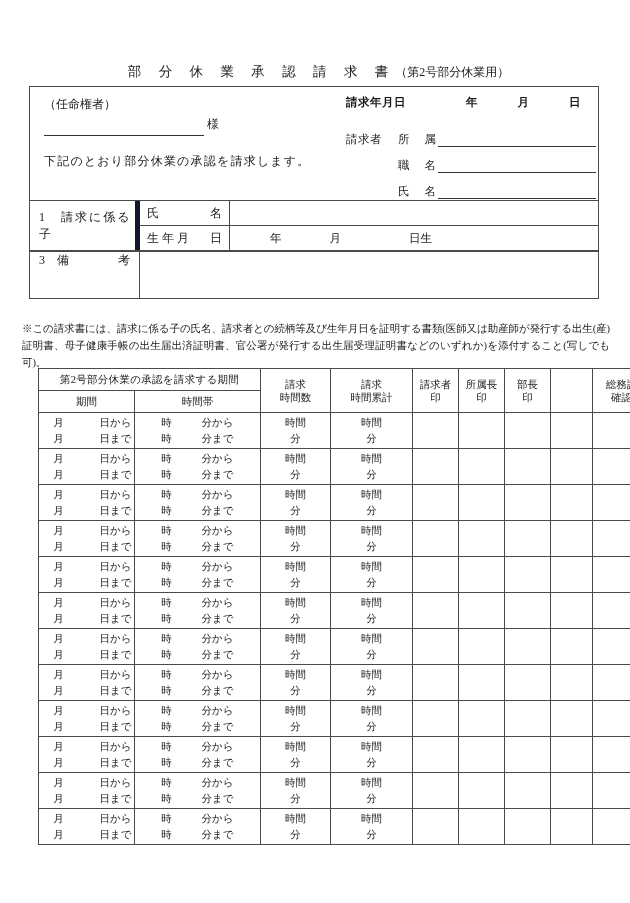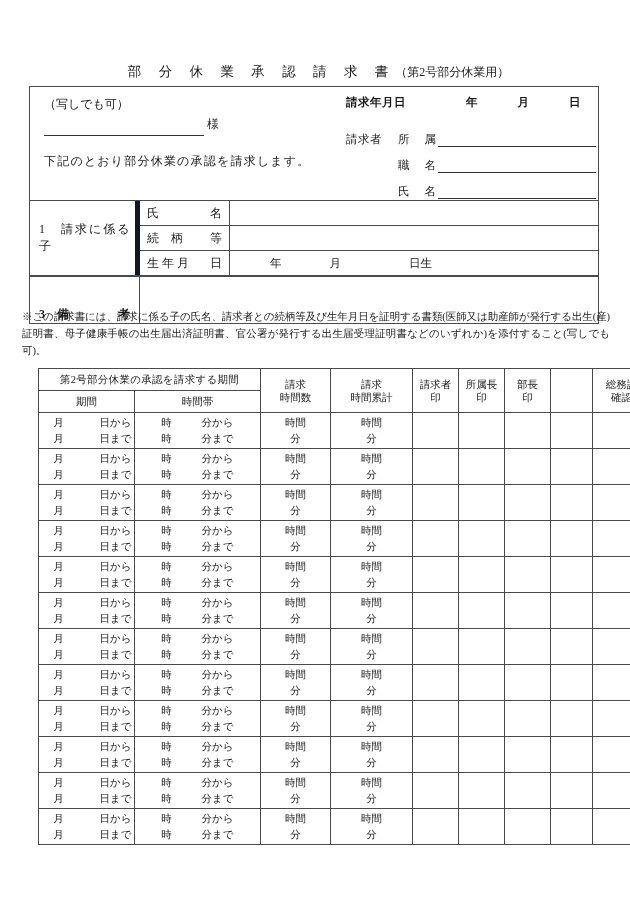--- a/index.html
+++ b/index.html
@@ -187,37 +187,36 @@
     display: flex;
     height: 46px;
     border-top: 1px solid #4a4a4a;
   }
   .remarks-label {
     width: 110px;
     flex: 0 0 110px;
     border-right: 1px solid #4a4a4a;
     font-size: 12px;
     display: flex;
-    align-items: flex-end;
+    align-items: flex-start;
     padding: 0 9px;
     box-sizing: border-box;
-    font-weight: bold;
   }
   .remarks-label .spread {
     width: 100%;
     display: flex;
     justify-content: space-between;
   }
   .remarks-body { flex: 1 1 auto; }
 
   
   .footnote {
     position: absolute;
     left: 22px;
-    top: 308px;
+    top: 320px;
     width: 588px;
     font-size: 10.5px;
     line-height: 17px;
     letter-spacing: -0.1px;
     text-align: justify;
   }
 
   
   .main-table {
     position: absolute;
@@ -262,21 +261,21 @@
 
 <div class="page">
 
   <div class="title-row">
     <span class="title-main">部 分 休 業 承 認 請 求 書</span><span class="title-sub">（第2号部分休業用）</span>
   </div>
 
   <div class="upper-block">
 
     <div class="upper-head">
-      <div class="appointer-label">（写しでも可）</div>
+      <div class="appointer-label">（任命権者）</div>
       <div class="appointer-line"></div>
       <div class="sama">様</div>
       <div class="request-sentence">下記のとおり部分休業の承認を請求します。</div>
 
       <div class="req-date-row">
         <span class="lbl">請求年月日</span><span class="y">年</span><span class="m">月</span><span class="d">日</span>
       </div>
 
       <div class="applicant-rows">
         <div class="app-row">
@@ -314,29 +313,20 @@
           <div class="sub h-child">
             <div class="cg-mid">
               <span class="spread">
                 <span>氏</span>
                   <span>名</span>
               </span>
             </div>
             <div class="cg-val"></div>
           </div>
 
-          <div class="sub h-child">
-            <div class="cg-mid">
-              <span class="spread">
-                <span>続　柄</span>
-                  <span>等</span>
-              </span>
-            </div>
-            <div class="cg-val"></div>
-          </div>
 
           <div class="sub h-child">
             <div class="cg-mid">
               <span class="spread">
                 <span>生 年 月</span>
                   <span>日</span>
               </span>
             </div>
             <div class="cg-val">
               <span class="y">年</span>

